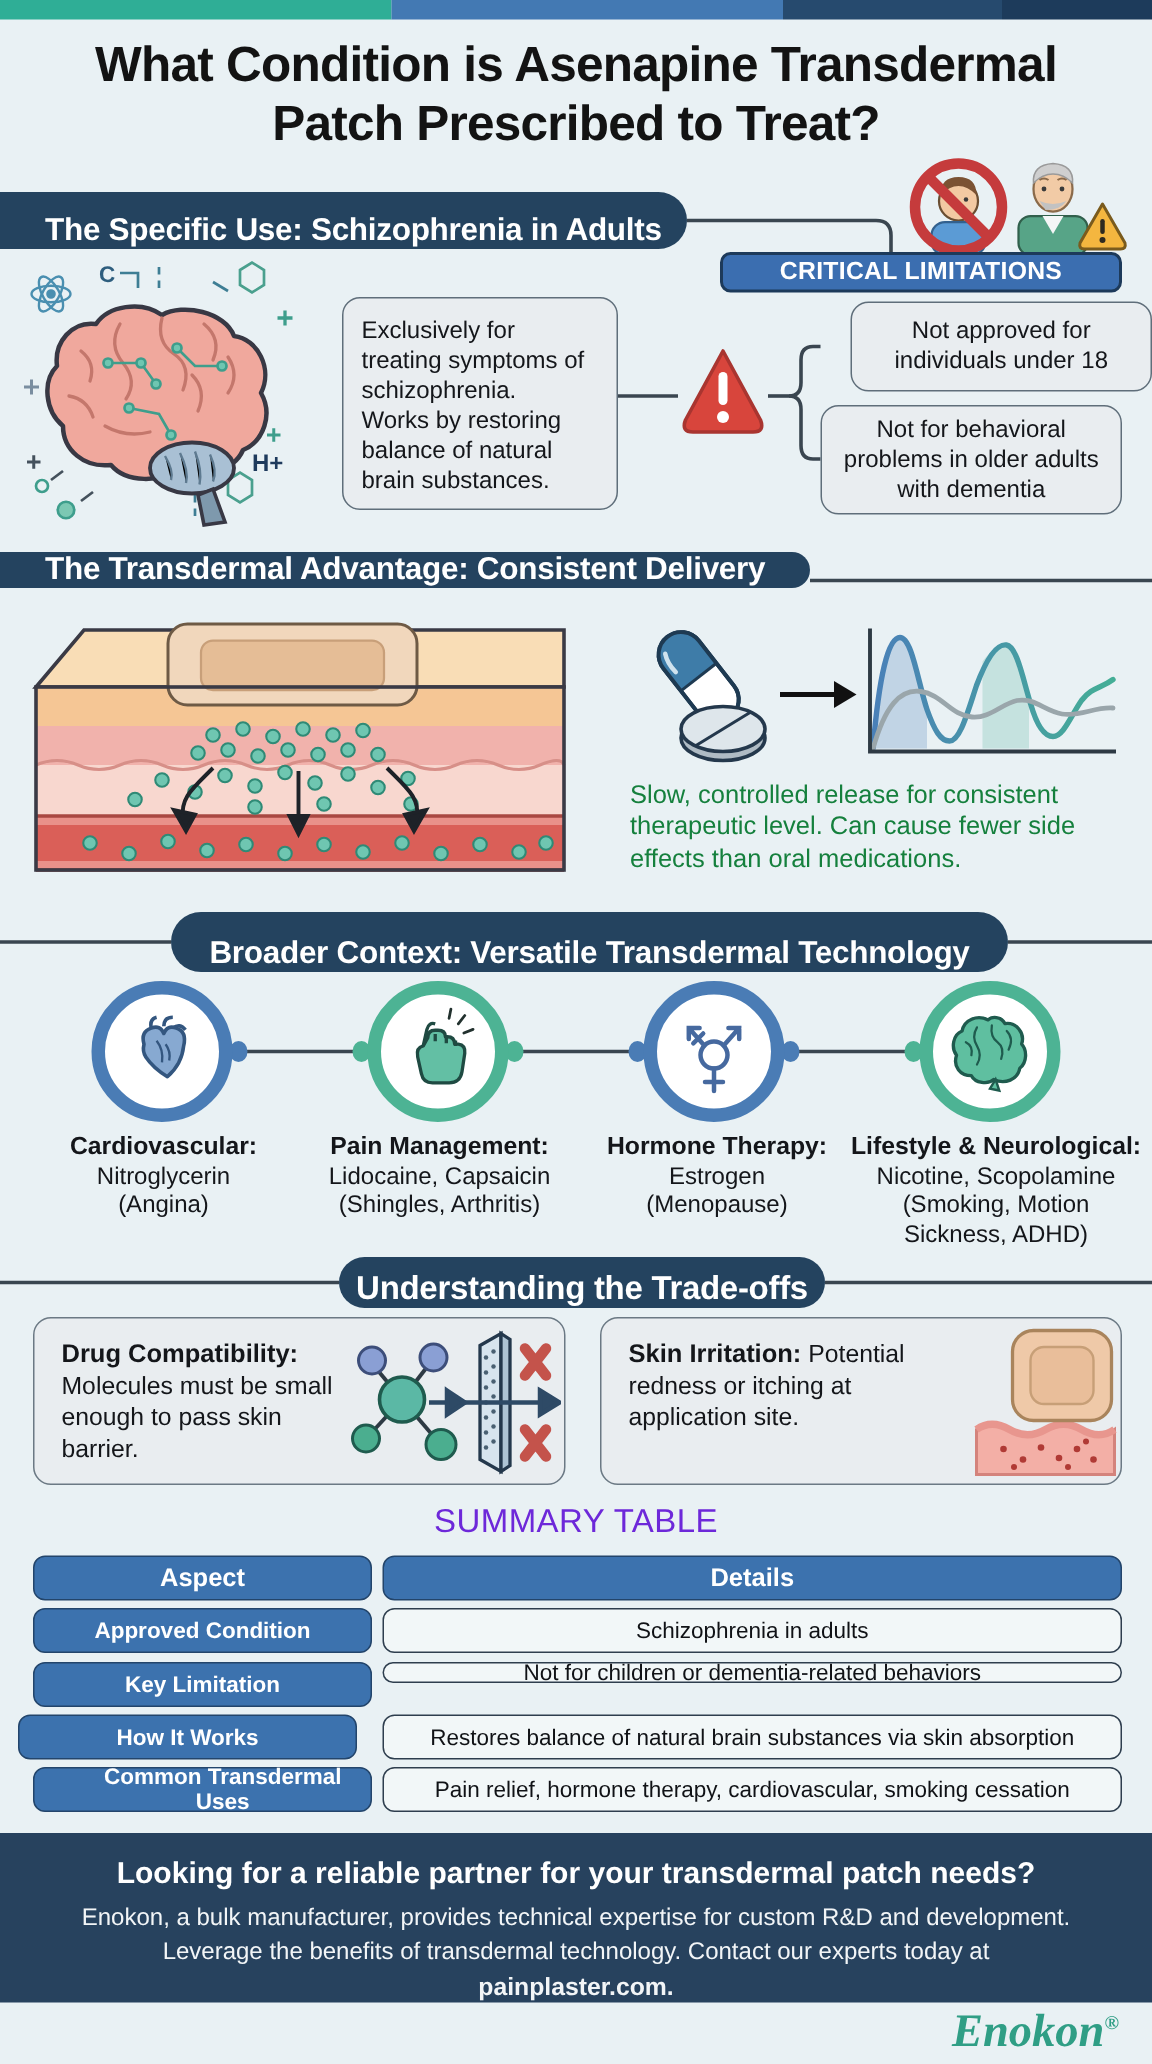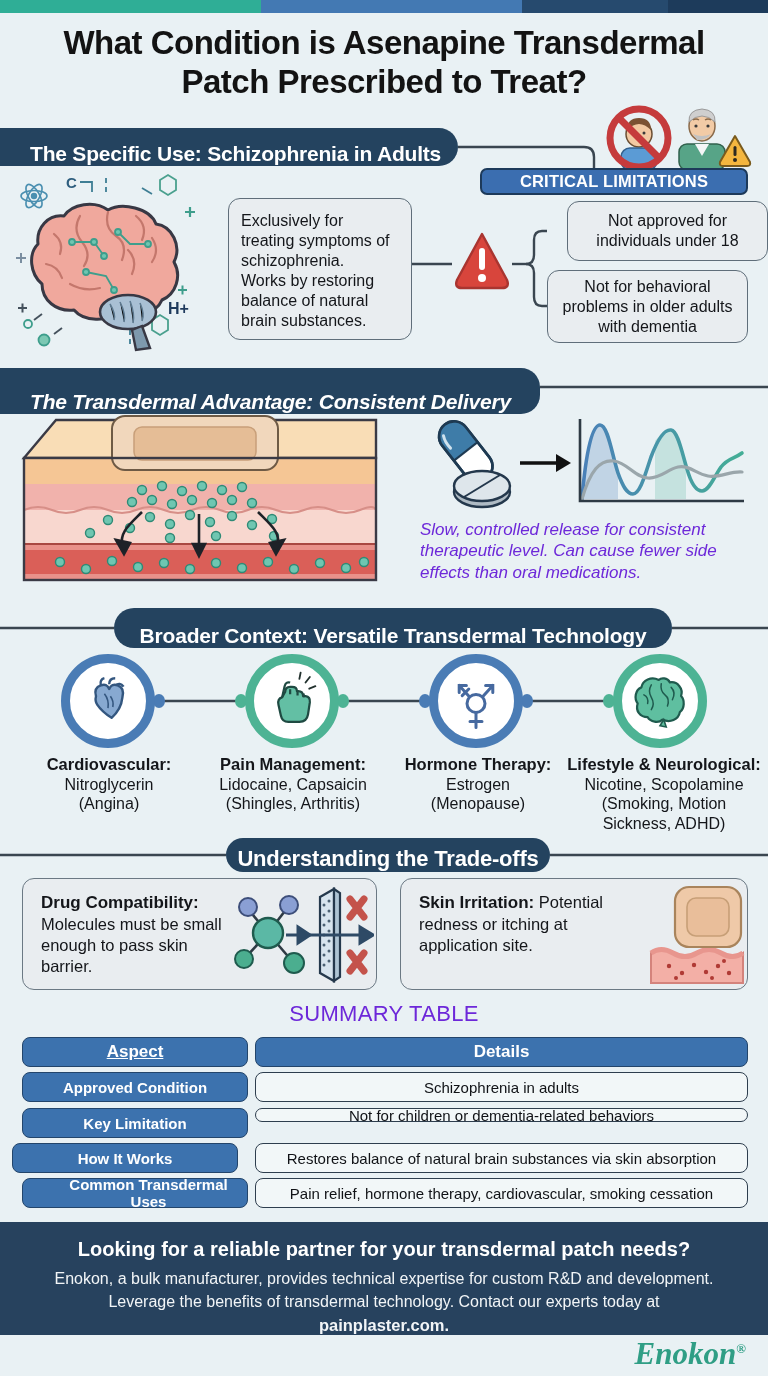--- a/index.html
+++ b/index.html
@@ -217,21 +217,21 @@
     <circle cx="30" cy="50" r="4" fill="#FFFFFF"></circle>
   </svg>
 
   <div class="ibox center-txt" style="top:201px;left:547px;width:201px;height:60px;margin-left:20px;">
     <div class="txt" style="padding:0 8px;">Not approved for individuals under 18</div>
   </div>
   <div class="ibox center-txt" style="top:270px;left:547px;width:201px;height:73px;">
     <div class="txt" style="padding:0 8px;">Not for behavioral problems in older adults with dementia</div>
   </div>
 
-  <div class="pill left-flush" style="top:368px;left:0;width:540px;height:46px;font-style:italic;">
+  <div class="pill left-flush" style="top:368px;left:0;width:540px;height:24px;">
     <span>The Transdermal Advantage: Consistent Delivery</span>
   </div>
 
   <svg class="abs" style="top:412px;left:20px;" width="358" height="173" viewBox="0 0 358 173">
     <polygon points="4,46 36,8 356,8 356,46" fill="#F9DDB6" stroke="#3A3A45" stroke-width="2.4"></polygon>
     <rect x="4" y="46" width="352" height="26" fill="#F5C695"></rect>
     <rect x="4" y="72" width="352" height="26" fill="#F1B2AC"></rect>
     <rect x="4" y="98" width="352" height="34" fill="#F8D7CF"></rect>
     <path d="M4,98 Q18,92 32,98 T60,98 T88,98 T116,98 T144,98 T172,98 T200,98 T228,98 T256,98 T284,98 T312,98 T340,98 T356,98" fill="none" stroke="#D78F88" stroke-width="2"></path>
     <rect x="4" y="132" width="352" height="36" fill="#DA5F58"></rect>
@@ -322,21 +322,21 @@
           <stop offset="1" stop-color="#44AE96"></stop>
       </linearGradient>
     </defs>
     <path d="M10,84 C14,36 20,10 28,10 C36,10 40,40 46,58 L46,84 Z" fill="#4A80B8" opacity="0.25"></path>
     <path d="M83,26 C90,17 96,14 100,16 C106,19 110,40 114,56 L114,84 L83,84 Z" fill="#44AE96" opacity="0.22"></path>
     <path d="M10,84 C14,36 20,10 28,10 C36,10 40,40 46,58 C51,72 55,79 61,79 C68,79 73,60 79,42 C85,26 92,14 99,15 C106,16 110,38 115,54 C119,68 124,76 130,76 C137,76 142,62 149,52 C156,43 162,44 170,38" fill="none" stroke="url(#wave)" stroke-width="3.6" stroke-linecap="round"></path>
     <path d="M10,84 C18,56 28,44 42,46 C56,48 62,62 76,63 C88,64 96,54 106,52 C118,50 124,59 136,61 C148,63 158,56 170,57" fill="none" stroke="#9AA6AB" stroke-width="3.2" stroke-linecap="round"></path>
     <path d="M8,4 V86 H172" fill="none" stroke="#2E3A44" stroke-width="2.6"></path>
   </svg>
 
-  <div class="abs" style="top:519px;left:420px;width:342px;font-size:17px;line-height:1.26;color:#6d28d9;font-style:italic;">Slow, controlled release for consistent therapeutic level. Can cause fewer side effects than oral medications.</div>
+  <div class="abs" style="top:519px;left:420px;width:342px;font-size:17px;line-height:1.26;color:#15803d;">Slow, controlled release for consistent therapeutic level. Can cause fewer side effects than oral medications.</div>
 
   <div class="pill centered" style="top:608px;left:114px;width:558px;height:40px;">
     <span>Broader Context: Versatile Transdermal Technology</span>
   </div>
 
   <div class="ringc ring-blue" style="top:654px;left:61px;">
     <svg width="60" height="64" viewBox="0 0 100 104">
       <g fill="#87A9D1" stroke="#33567F" stroke-width="4" stroke-linejoin="round">
         <path d="M38,26 q-2,-10 6,-12 M52,24 q0,-10 10,-10 M62,26 q8,-6 14,2" fill="none"></path>
         <path d="M30,44 Q26,30 38,26 Q48,22 52,32 Q56,22 66,26 Q78,30 74,46 Q72,66 56,80 Q40,70 32,58 Q28,52 30,44 Z"></path>
@@ -477,21 +477,21 @@
       </g>
       <g>
         <rect x="26" y="2" width="66" height="60" rx="14" fill="#EFC9A8" stroke="#A9845C" stroke-width="2.2"></rect>
         <rect x="38" y="13" width="42" height="38" rx="9" fill="#E9BE9A" stroke="#C79F77" stroke-width="1.6"></rect>
       </g>
     </svg>
   </div>
 
   <div class="sumhead" style="top:1001px;">SUMMARY TABLE</div>
 
-  <div class="tcell tblue thead" style="top:1037px;left:22px;width:226px;height:30px;text-decoration:underline;">
+  <div class="tcell tblue thead" style="top:1037px;left:22px;width:226px;height:30px;">
     <span>Aspect</span>
   </div>
   <div class="tcell tblue thead" style="top:1037px;left:255px;width:493px;height:30px;">
     <span>Details</span>
   </div>
 
   <div class="tcell tblue" style="top:1072px;left:22px;width:226px;height:30px;">
     <span>Approved Condition</span>
   </div>
   <div class="tcell tlight" style="top:1072px;left:255px;width:493px;height:30px;">

